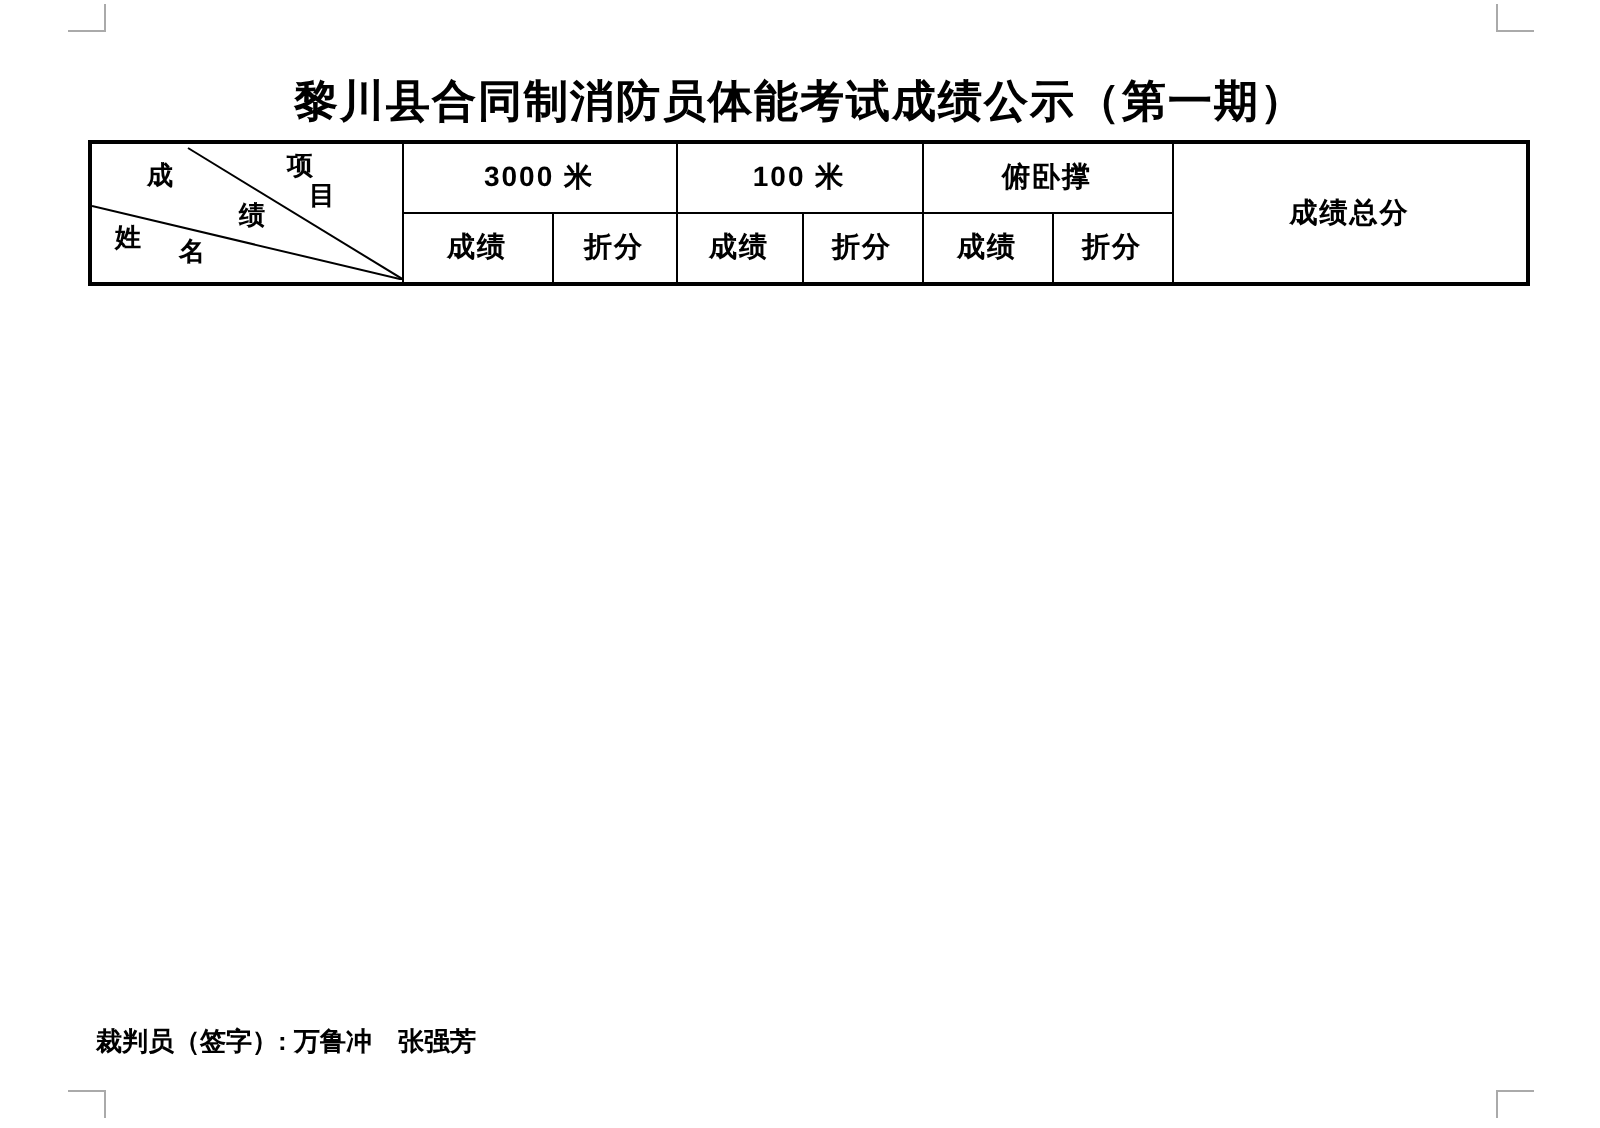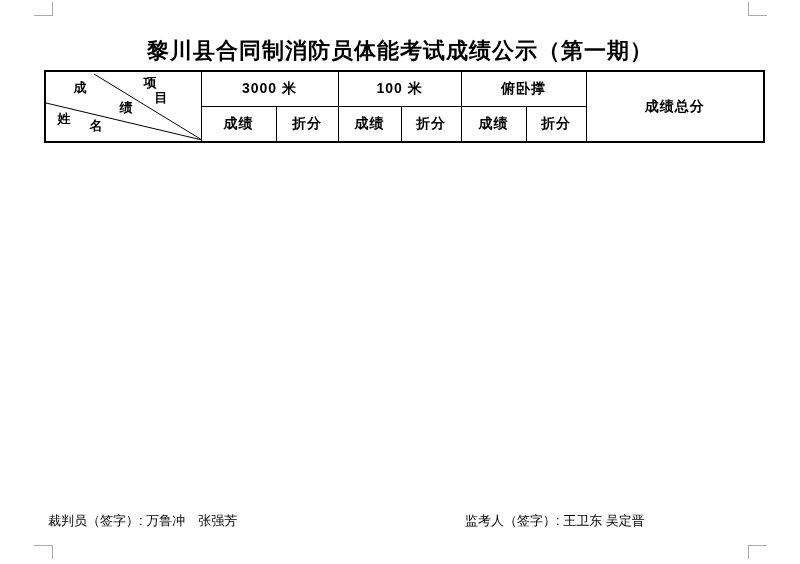--- a/index.html
+++ b/index.html
@@ -36,21 +36,21 @@
 
   
   td.corner { position:relative; height:68px; padding:0; }
   td.corner svg { position:absolute; left:0; top:0; }
   td.corner .cc {
     position:absolute; font-size:13px; font-weight:bold; line-height:13px;
     width:14px; text-align:center;
   }
 
   .footer { position:absolute; top:512px; left:0; width:800px; height:18px;
-            font-size:13px; font-weight:normal; }
+            font-size:13px; font-weight:bold; }
   .footer .judges { position:absolute; left:48px; white-space:nowrap; }
   .footer .invigilators { position:absolute; left:465px; white-space:nowrap; }
 </style>
 </head>
 <body>
 
 <div class="mark tl"></div>
 <div class="mark tr"></div>
 <div class="mark bl"></div>
 <div class="mark br"></div>
@@ -95,14 +95,13 @@
       <th>折分</th>
       <th>成绩</th>
       <th>折分</th>
     </tr>
   </thead>
   <tbody></tbody>
 </table>
 
 <div class="footer">
   <span class="judges">裁判员（签字）: 万鲁冲　张强芳</span>
-  <span class="invigilators">监考人（签字）: 王卫东 吴定晋</span>
 </div>
 
 </body></html>

